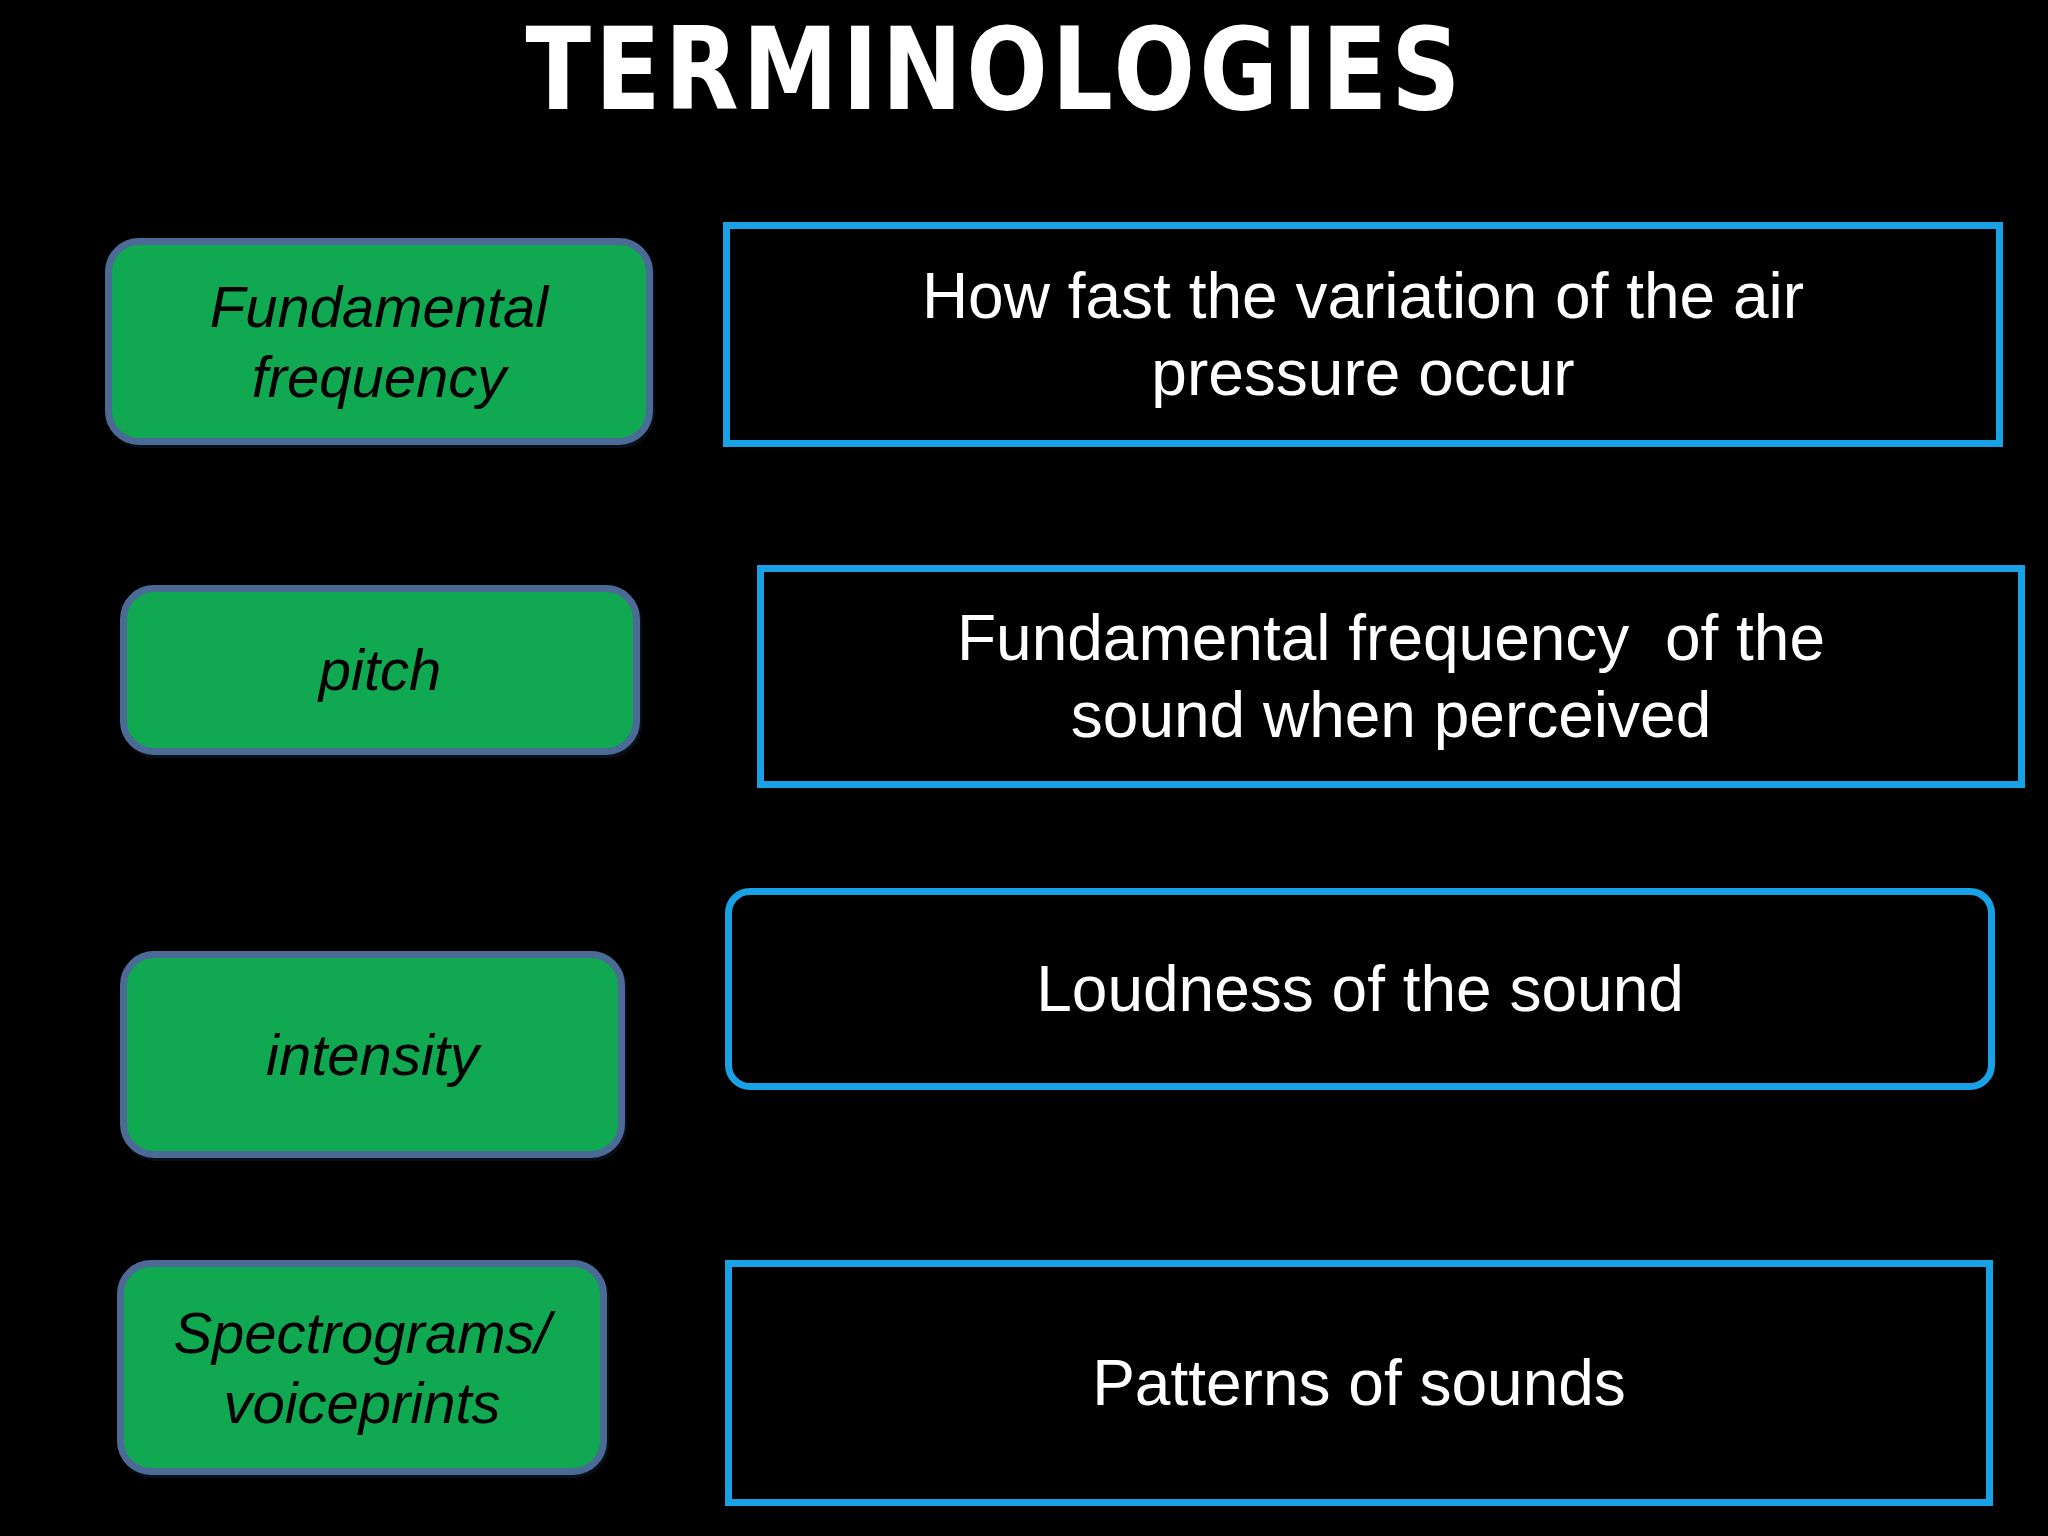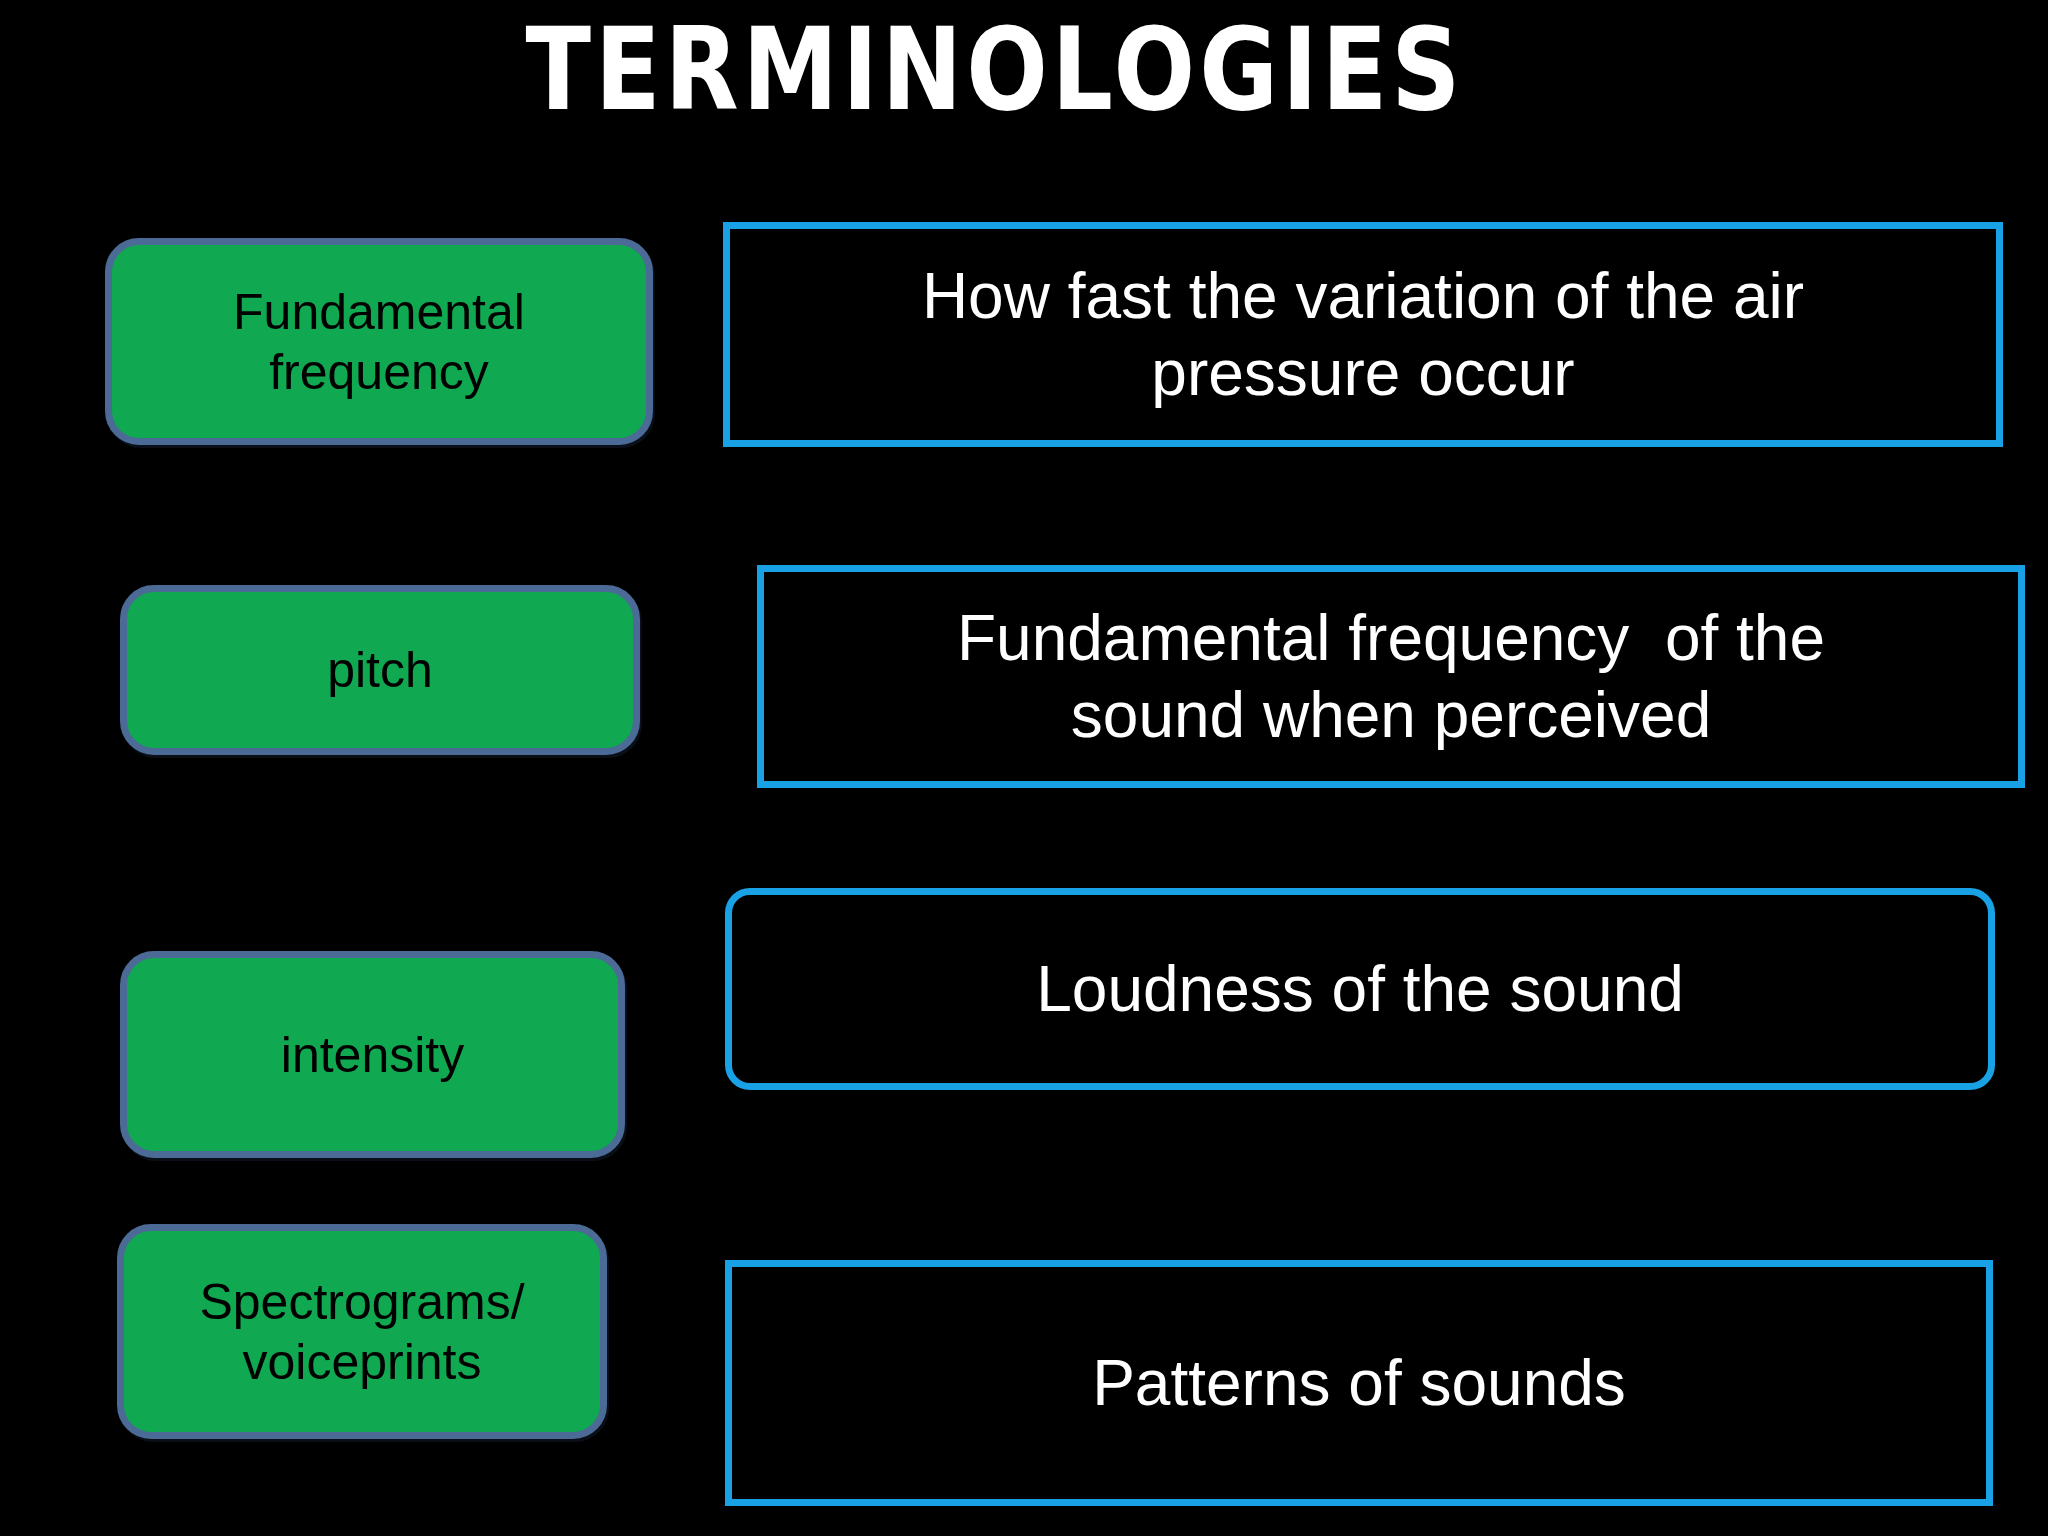--- a/index.html
+++ b/index.html
@@ -34,23 +34,24 @@
     box-sizing: border-box;
     background: var(--term-fill, #10a850);
     border: 7px solid var(--term-border, #4b6a96);
     border-radius: 34px;
     display: flex;
     flex-direction: column;
     align-items: center;
     justify-content: center;
     text-align: center;
     color: var(--term-text, #000);
-    font-size: 50px;
+    font-size: 58px;
     line-height: 1.2;
     box-shadow: 2px 3px 0 rgba(20,30,50,0.45);
+    font-style: italic;
   }
   .def-box {
     position: absolute;
     box-sizing: border-box;
     background: var(--bg, #000);
     border: 7px solid var(--def-border, #18a2e5);
     display: flex;
     flex-direction: column;
     align-items: center;
     justify-content: center;
@@ -84,21 +85,21 @@
       <div class="def-box" style="left: 757px; top: 565px; width: 1268px; height: 223px;">
         <span class="text-line">Fundamental frequency  of the</span>
         <span class="text-line">sound when perceived</span>
       </div>
       <div class="term-box" style="left: 120px; top: 905px; width: 505px; height: 207px; margin-top: 46px;">
         <span class="text-line">intensity</span>
       </div>
       <div class="def-box" style="left: 725px; top: 888px; width: 1270px; height: 202px; border-radius: 25px;">
         <span class="text-line">Loudness of the sound</span>
       </div>
-      <div class="term-box" style="left: 117px; top: 1224px; width: 490px; height: 215px;">
+      <div class="term-box" style="left: 117px; top: 1260px; width: 490px; height: 215px;">
         <span class="text-line">Spectrograms/</span>
         <span class="text-line">voiceprints</span>
       </div>
       <div class="def-box" style="left: 725px; top: 1260px; width: 1268px; height: 246px; text-align: center;">
         <span class="text-line">Patterns of sounds</span>
       </div>
     </div>
 </div>
 
 </body></html>

